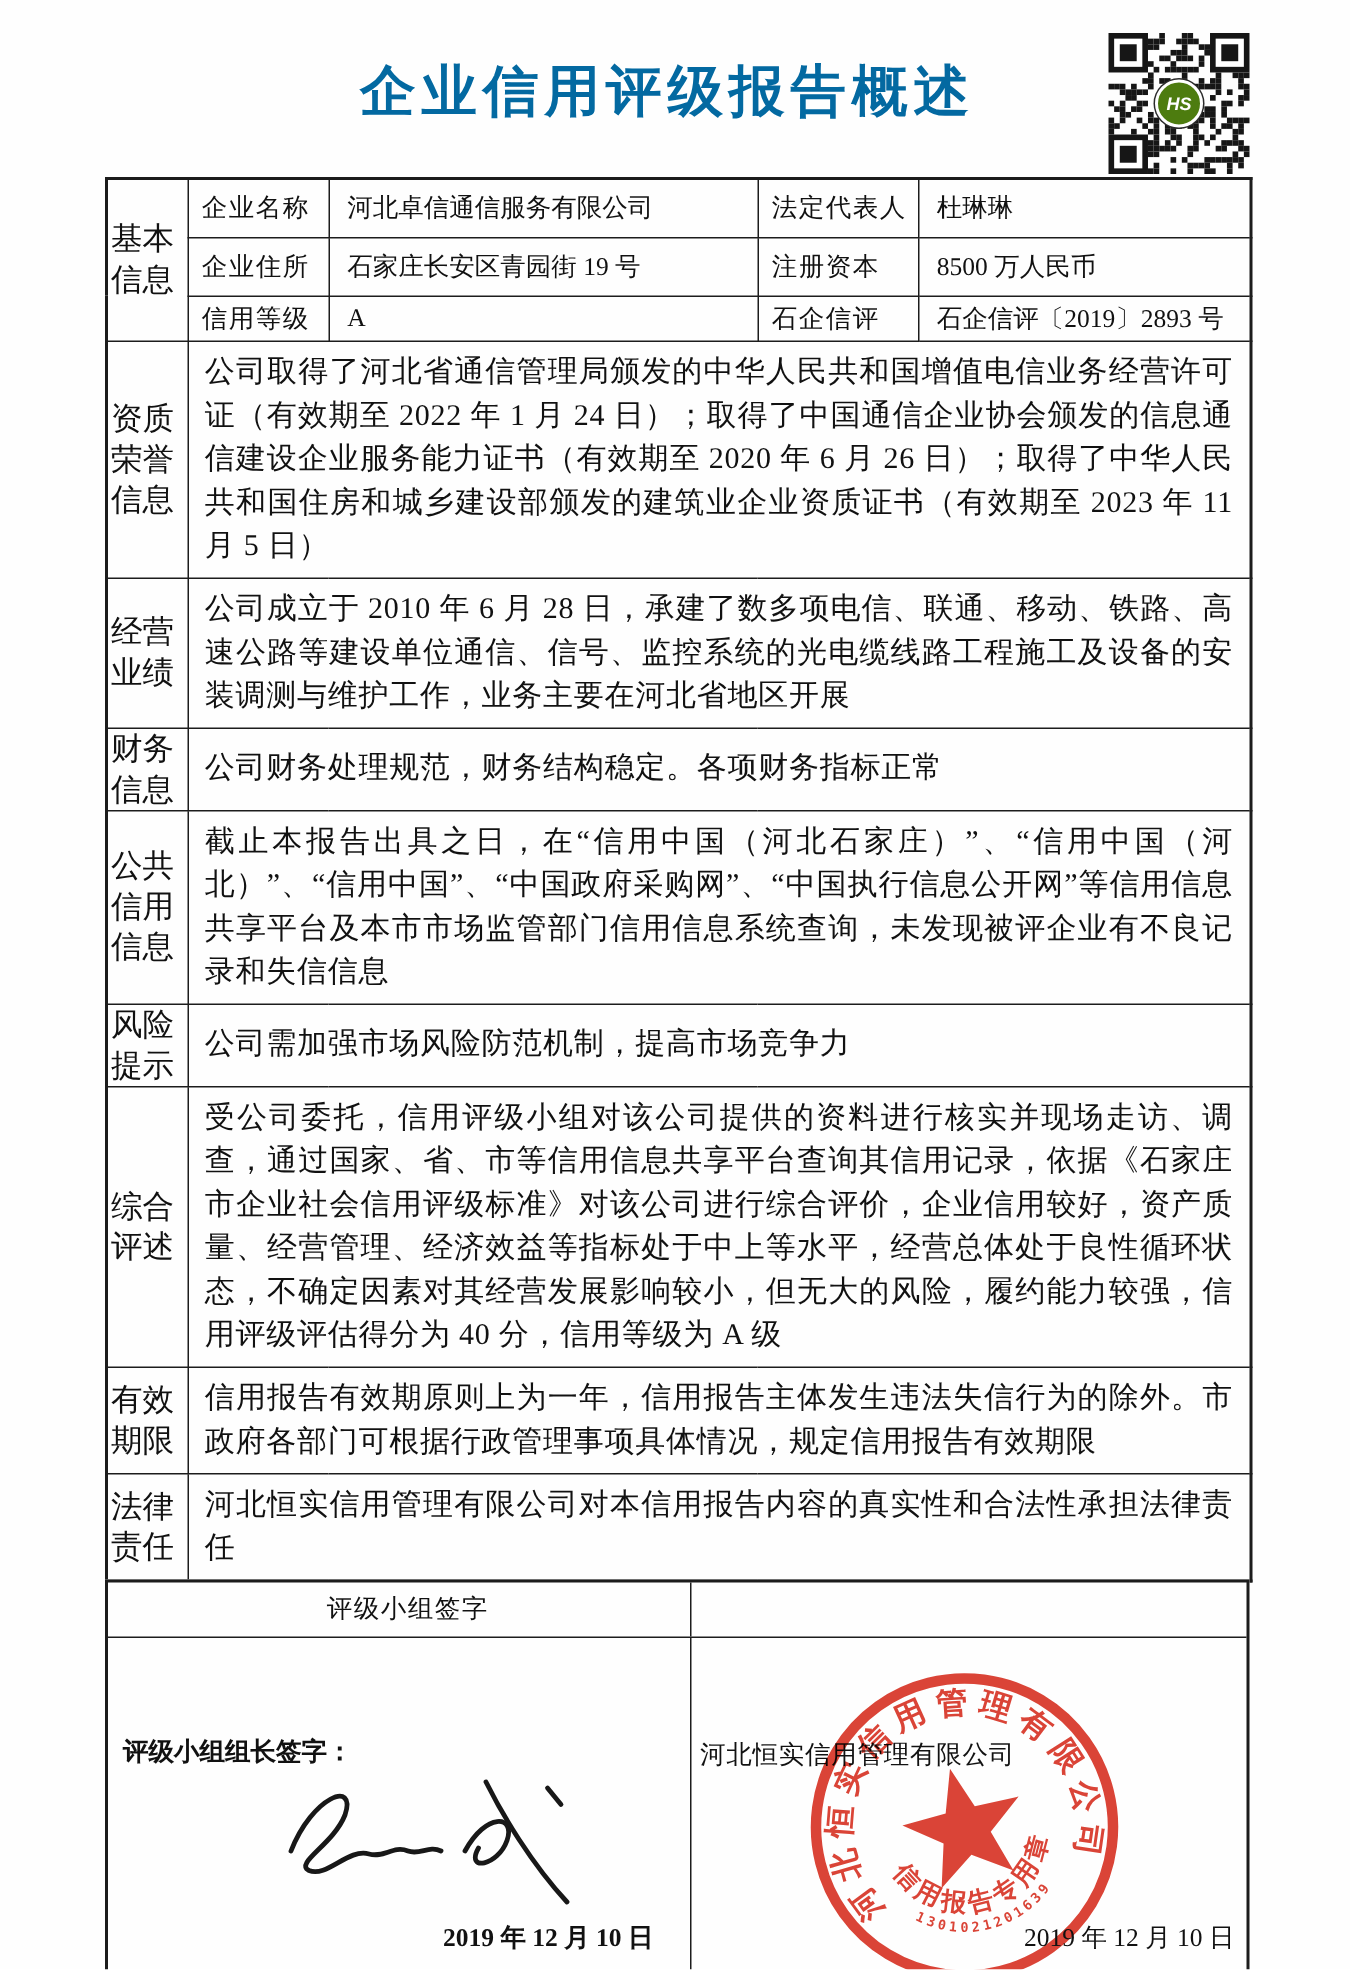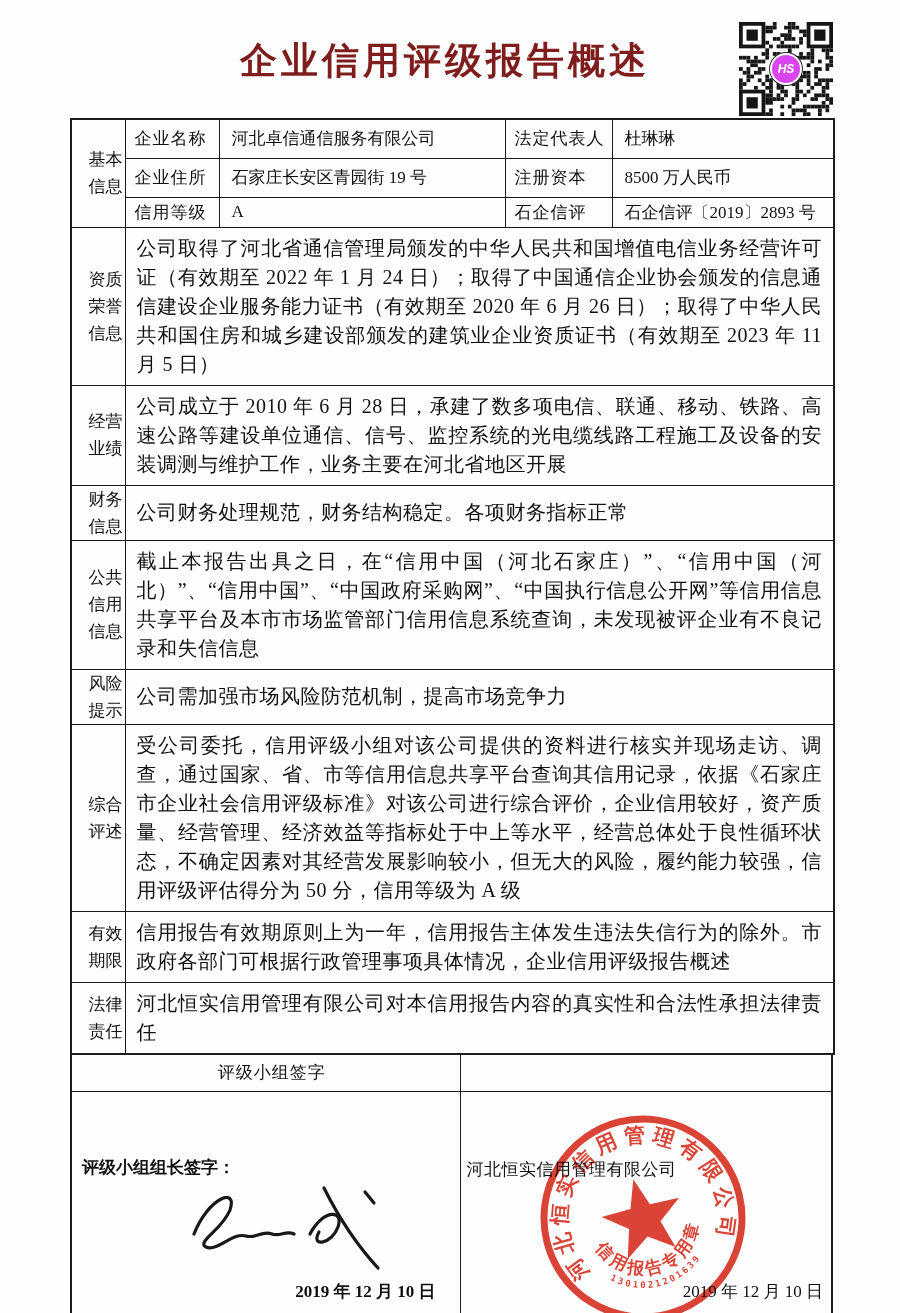--- a/index.html
+++ b/index.html
@@ -4,38 +4,38 @@
 <style>
   html,body{margin:0;padding:0;background:#ffffff;}
   .page{
     position:relative;width:900px;height:1313px;background:#fefefe;
     font-family:"Liberation Serif","DejaVu Serif",serif;color:#111;overflow:hidden;
   }
   
   .title{
     position:absolute;top:36px;left:0;width:890px;margin:0;text-align:center;
     font-family:"Liberation Sans","DejaVu Sans",sans-serif;
-    font-size:37px;font-weight:bold;letter-spacing:4px;color:#7f1d1d;
+    font-size:37px;font-weight:bold;letter-spacing:4px;color:#0369a1;
   }
   .qr{position:absolute;top:22px;right:64px;width:100px;height:94px;}
   .qr svg{width:100%;height:100%;}
   .qr-logo{
     position:absolute;top:50%;left:50%;transform:translate(-50%,-50%);
-    width:28px;height:28px;border-radius:50%;background:#d946ef;color:#fff;
+    width:28px;height:28px;border-radius:50%;background:#4d7c0f;color:#fff;
     display:flex;align-items:center;justify-content:center;
     font-family:"Liberation Sans",sans-serif;font-size:12px;font-weight:bold;font-style:italic;
     border:2px solid #fff;box-shadow:0 0 0 1px #2b2b2b;
   }
   
   .tablewrap{position:absolute;top:118px;left:70px;width:763px;}
   table.main{width:100%;border-collapse:collapse;table-layout:fixed;border:2.5px solid #1c1c1c;}
   table.main td,table.main th{border:1.5px solid #1c1c1c;overflow:hidden;}
   th.sec{
-    font-weight:normal;text-align:right;vertical-align:middle;
-    white-space:pre-line;font-size:17px;line-height:27px;padding:0 2px;
+    font-weight:normal;text-align:left;vertical-align:middle;
+    white-space:pre-line;font-size:21px;line-height:27px;padding:0 2px;
   }
   td.lab{font-size:17px;vertical-align:middle;padding:0 2px 0 9px;letter-spacing:1px;}
   td.val{font-size:17px;vertical-align:middle;padding:0 4px 0 12px;}
   td.txt{
     font-size:20px;line-height:29px;text-align:justify;vertical-align:middle;
     padding:6px 11px;letter-spacing:.5px;
   }
   tr.h38{height:39px}tr.h30{height:30px}
   tr.h125{height:125px}tr.h80{height:80px}tr.h52{height:52px}tr.h95{height:95px}
   tr.h55{height:55px}tr.h157{height:157px}tr.h66{height:66px}
@@ -355,26 +355,26 @@
         <td class="txt" colspan="4">截止本报告出具之日，在“信用中国（河北石家庄）”、“信用中国（河北）”、“信用中国”、“中国政府采购网”、“中国执行信息公开网”等信用信息共享平台及本市市场监管部门信用信息系统查询，未发现被评企业有不良记录和失信信息</td>
       </tr>
       <tr class="h55">
         <th class="sec">风险
 提示</th>
         <td class="txt" colspan="4">公司需加强市场风险防范机制，提高市场竞争力</td>
       </tr>
       <tr class="h157">
         <th class="sec">综合
 评述</th>
-        <td class="txt" colspan="4">受公司委托，信用评级小组对该公司提供的资料进行核实并现场走访、调查，通过国家、省、市等信用信息共享平台查询其信用记录，依据《石家庄市企业社会信用评级标准》对该公司进行综合评价，企业信用较好，资产质量、经营管理、经济效益等指标处于中上等水平，经营总体处于良性循环状态，不确定因素对其经营发展影响较小，但无大的风险，履约能力较强，信用评级评估得分为 50 分，信用等级为 A 级</td>
+        <td class="txt" colspan="4">受公司委托，信用评级小组对该公司提供的资料进行核实并现场走访、调查，通过国家、省、市等信用信息共享平台查询其信用记录，依据《石家庄市企业社会信用评级标准》对该公司进行综合评价，企业信用较好，资产质量、经营管理、经济效益等指标处于中上等水平，经营总体处于良性循环状态，不确定因素对其经营发展影响较小，但无大的风险，履约能力较强，信用评级评估得分为 40 分，信用等级为 A 级</td>
       </tr>
       <tr class="h66">
         <th class="sec">有效
 期限</th>
-        <td class="txt" colspan="4">信用报告有效期原则上为一年，信用报告主体发生违法失信行为的除外。市政府各部门可根据行政管理事项具体情况，企业信用评级报告概述</td>
+        <td class="txt" colspan="4">信用报告有效期原则上为一年，信用报告主体发生违法失信行为的除外。市政府各部门可根据行政管理事项具体情况，规定信用报告有效期限</td>
       </tr>
       <tr class="h52">
         <th class="sec">法律
 责任</th>
         <td class="txt" colspan="4">河北恒实信用管理有限公司对本信用报告内容的真实性和合法性承担法律责任</td>
       </tr>
     </tbody>
       </table>
 
     <div class="footer">

